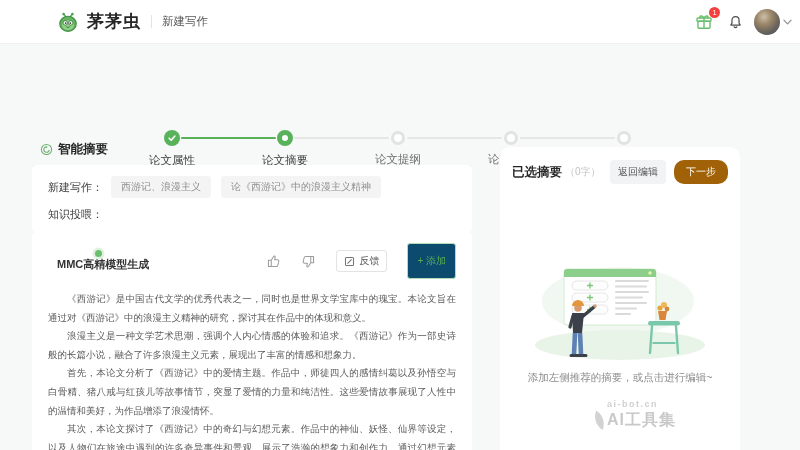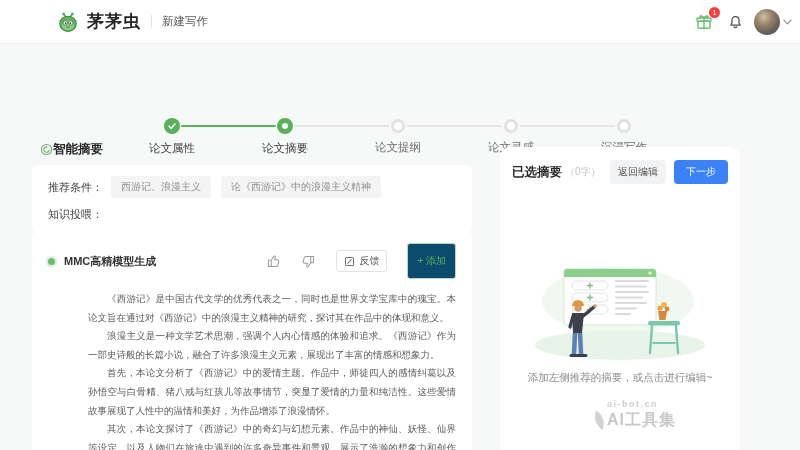--- a/index.html
+++ b/index.html
@@ -18,67 +18,67 @@
   .hright { margin-left:auto; display:flex; align-items:center; }
   .gift { position:relative; width:19px; height:19px; display:flex; align-items:center; justify-content:center; cursor:pointer; }
   .badge { position:absolute; top:-5px; right:-7px; min-width:11px; height:11px; padding:0 2px;
            background:#f53f3f; color:#fff; font-size:7.5px; line-height:11px; text-align:center; border-radius:6px; }
   .bell { margin-left:15px; display:flex; cursor:pointer; }
   .usermenu { margin-left:11px; display:flex; align-items:center; gap:3px; cursor:pointer; }
   .avatar { width:26px; height:26px; border-radius:50%;
             background:radial-gradient(circle at 38% 30%, #cdc1a9 0%, #9b8668 32%, #6a645d 62%, #454c55 100%); }
 
   
-  .stepper { position:absolute; top:52px; left:0; width:716px; height:46px;padding-left:12px; }
+  .stepper { position:absolute; top:64px; left:0; width:716px; height:46px;padding-left:12px; }
   .conn { position:absolute; top:72.5px; height:2.5px; width:95px; border-radius:2px; }
   .conn.green { background:#57b25a; }
   .conn.gray  { background:#e6e6e6; }
   .step { position:absolute; top:66px; width:90px; text-align:center; cursor:default; }
   .circ { margin:0 auto; border-radius:50%; }
   .circ.done { width:16px; height:16px; background:#57b25a; display:flex; align-items:center; justify-content:center; }
   .circ.current { width:16px; height:16px; background:#fff; border:5px solid #57b25a; }
   .circ.todo { width:14px; height:14px; margin-top:1px; background:#fff; border:3px solid #e2e2e2; }
   .slabel { margin-top:7px; font-size:11.5px; color:#404040; }
   .step.todo .slabel { color:#6e6e6e; }
 
   
-  .sec-title { position:absolute; left:40px; top:141px; display:flex; align-items:center; 
+  .sec-title { position:absolute; left:40px; top:141px; display:flex; align-items:center; gap:5px;
                font-size:12.5px; font-weight:bold; color:#262626; }
   .card { position:absolute; background:#fff; border-radius:6px; }
   .card1 { left:32px; top:165px; width:440px; padding:11px 16px; }
   .crow { display:flex; align-items:center; }
   .crow + .crow { margin-top:9px; }
   .lbl { font-size:11px; color:#404040; margin-right:8px; white-space:nowrap; }
   .tag { font-size:10px; color:#8f8f8f; background:#f4f4f5; border-radius:3px; padding:4px 10px;
          margin-right:10px; white-space:nowrap; cursor:pointer; }
   .card2 { left:32px; top:231px; width:440px; height:230px; padding:12px 16px; }
   .c2head { display:flex; align-items:center; justify-content:space-between; }
-  .model { display:flex; align-items:center; }
+  .model { display:flex; align-items:center;flex-direction:column; }
   .dot { width:7px; height:7px; border-radius:50%; background:#6abe6e; box-shadow:0 0 0 2.5px #e1f1e1; }
   .mname { margin-left:9px; font-size:11px; font-weight:bold; color:#333; }
   .actions { display:flex; align-items:center; gap:20px; }
   .ic { display:flex; cursor:pointer; }
   .fb { display:flex; align-items:center; gap:4px; background:#fff; border:1px solid #e3e3e3;
         border-radius:3px; padding:3px 7px; font-size:10px; color:#595959; cursor:pointer;
         font-family:inherit; }
   .addbtn { background:#0c4a6e; border:1px solid #b2dcb4; border-radius:3px; padding:10px 9px;
         font-size:10px; color:#55ad59; cursor:pointer; font-family:inherit; }
   .paras { margin-top:11px; }
-  .paras p { font-size:9.5px; line-height:18.6px; color:#5a5a5a; text-indent:2em; text-align:justify;margin-left:40px; }
+  .paras p { font-size:9.5px; line-height:18.6px; color:#5a5a5a; text-indent:2em; text-align:justify; }
 
   
   .rpanel { position:absolute; left:500px; top:147px; width:240px; height:320px; background:#fff;
             border-radius:10px 10px 0 0; }
   .rhead { display:flex; align-items:center; padding:13px 12px 0 12px; }
   .rtitle { font-size:12.5px; font-weight:bold; color:#262626; }
   .rcount { font-size:10px; color:#c3c3c3; margin-left:3px; }
   .spacer { flex:1; }
   .backbtn { background:#f2f3f5; border:none; border-radius:4px; padding:5px 8px; font-size:10px;
              color:#595959; cursor:pointer; margin-right:8px; font-family:inherit; }
-  .nextbtn { background:#3b82f6; border:none; border-radius:4px; padding:5px 12px; font-size:10px;
+  .nextbtn { background:#a16207; border:none; border-radius:10px; padding:5px 12px; font-size:10px;
              color:#fff; cursor:pointer; font-family:inherit; }
   .illus { position:absolute; top:116px; left:50%; transform:translateX(-50%); }
   .hint { position:absolute; top:224px; left:0; width:100%; text-align:center; font-size:10.5px; color:#8c8c8c; }
   .wm { position:absolute; left:92px; top:252px; display:flex; align-items:flex-end; }
   .wmsite { font-size:9px; font-weight:bold; letter-spacing:1.5px; color:#d0d0d0; }
   .wmname { font-size:16px; font-weight:800; color:#c9c9c9; letter-spacing:1px; margin-top:1px; }
 </style>
 </head>
 <body>
 
@@ -166,21 +166,21 @@
     <svg width="13" height="13" viewBox="0 0 14 14" fill="none">
       <circle cx="7" cy="7" r="5.5" stroke="#6fb071" stroke-width="1.1"></circle>
       <path d="M7,4.2 A2.9,2.9 0 1 0 9.9,7.2" stroke="#6fb071" stroke-width="1.1"></path>
       <path d="M6.1,2.9 L8.3,4.2 L6.4,5.6 Z" fill="#6fb071"></path>
     </svg>
     <span>智能摘要</span>
   </div>
 
   <div class="card card1">
     <div class="crow">
-      <span class="lbl">推荐条件：</span>
+      <span class="lbl">新建写作：</span>
       <span class="tag">西游记、浪漫主义</span>
       <span class="tag">论《西游记》中的浪漫主义精神</span>
     </div>
     <div class="crow">
       <span class="lbl">知识投喂：</span>
     </div>
   </div>
 
   <div class="card card2">
     <div class="c2head">

